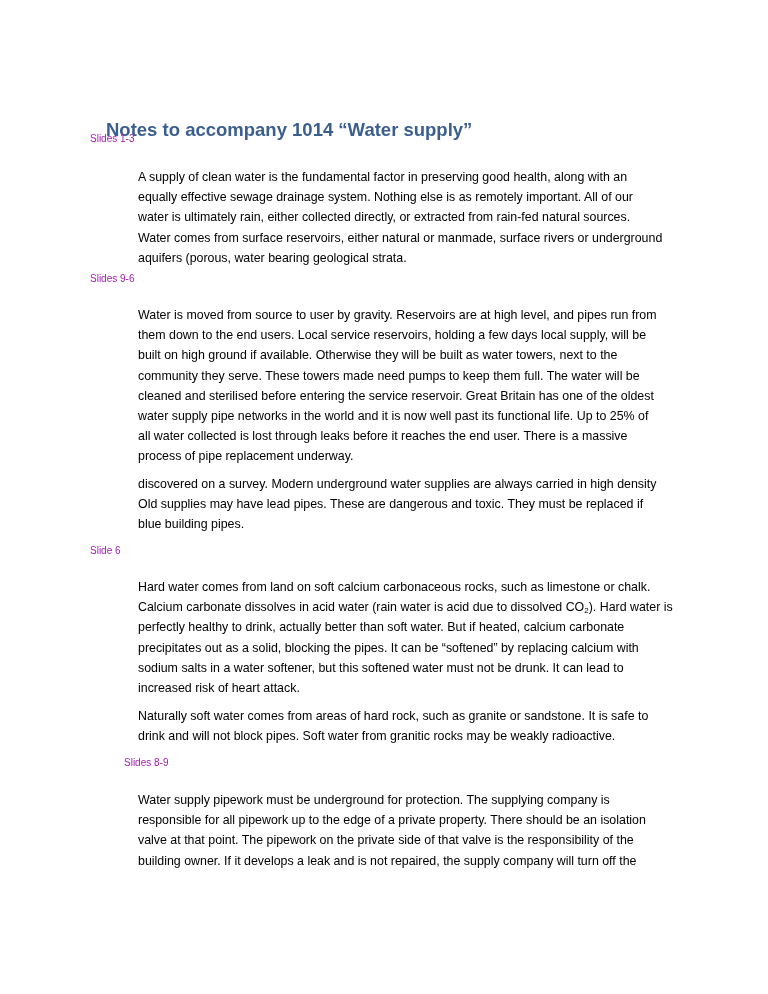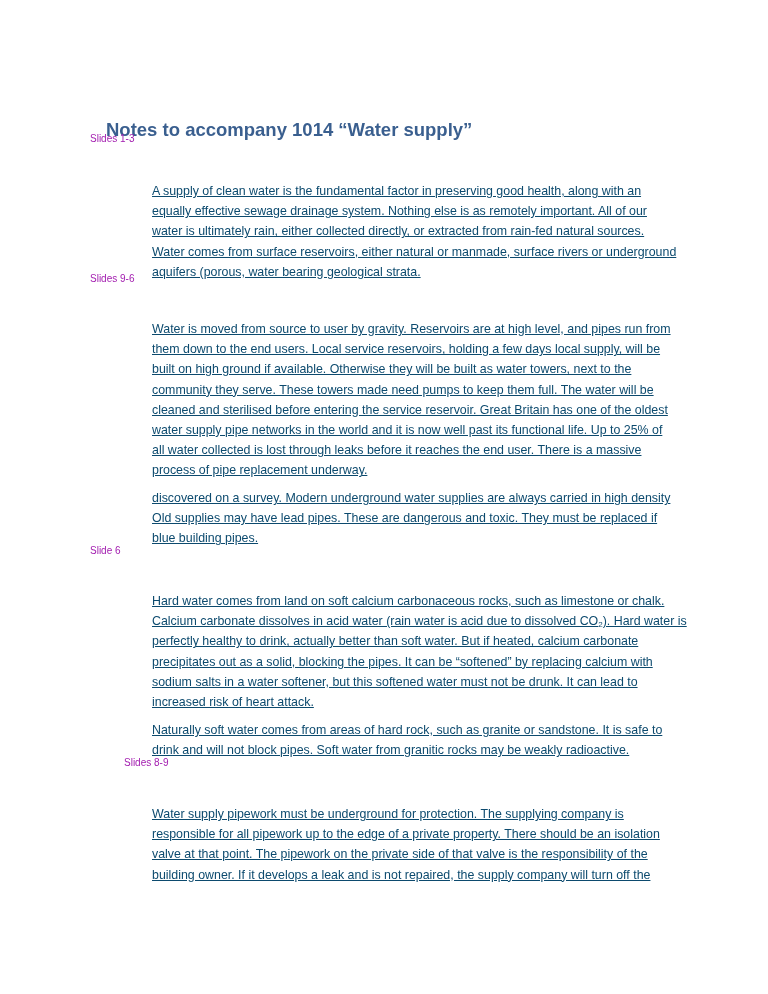--- a/index.html
+++ b/index.html
@@ -39,26 +39,25 @@
       margin: 0;
       font-family: "Liberation Sans", sans-serif;
       font-size: 10px;
       color: #a21caf;
       white-space: nowrap;
     }
     .para {
       position: absolute;
       left: 136px;
       width: 545px;
-      margin: 16px;
+      margin: 2px;
       font-family: "Liberation Sans", sans-serif;
       font-size: 12.4px;
       line-height: 20.2px;
-      color: #0c4a6e;
-      text-decoration: underline;
+      color: #000000;
     }
     .para .line {
       display: block;
       white-space: nowrap;
     }
     sub {
       font-size: 8px;
       vertical-align: -2px;
       line-height: 0;
     }

